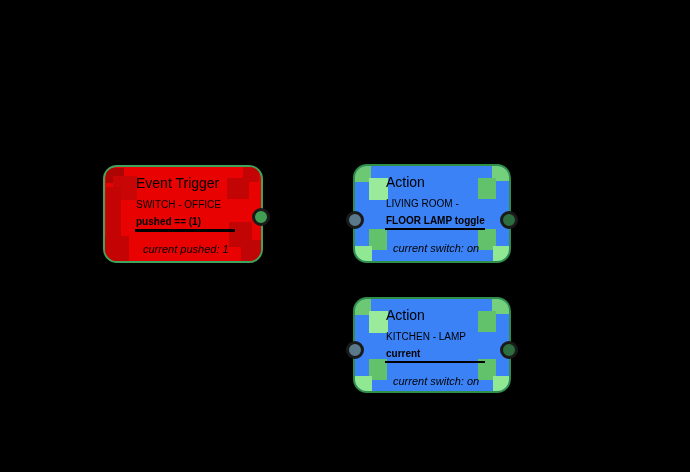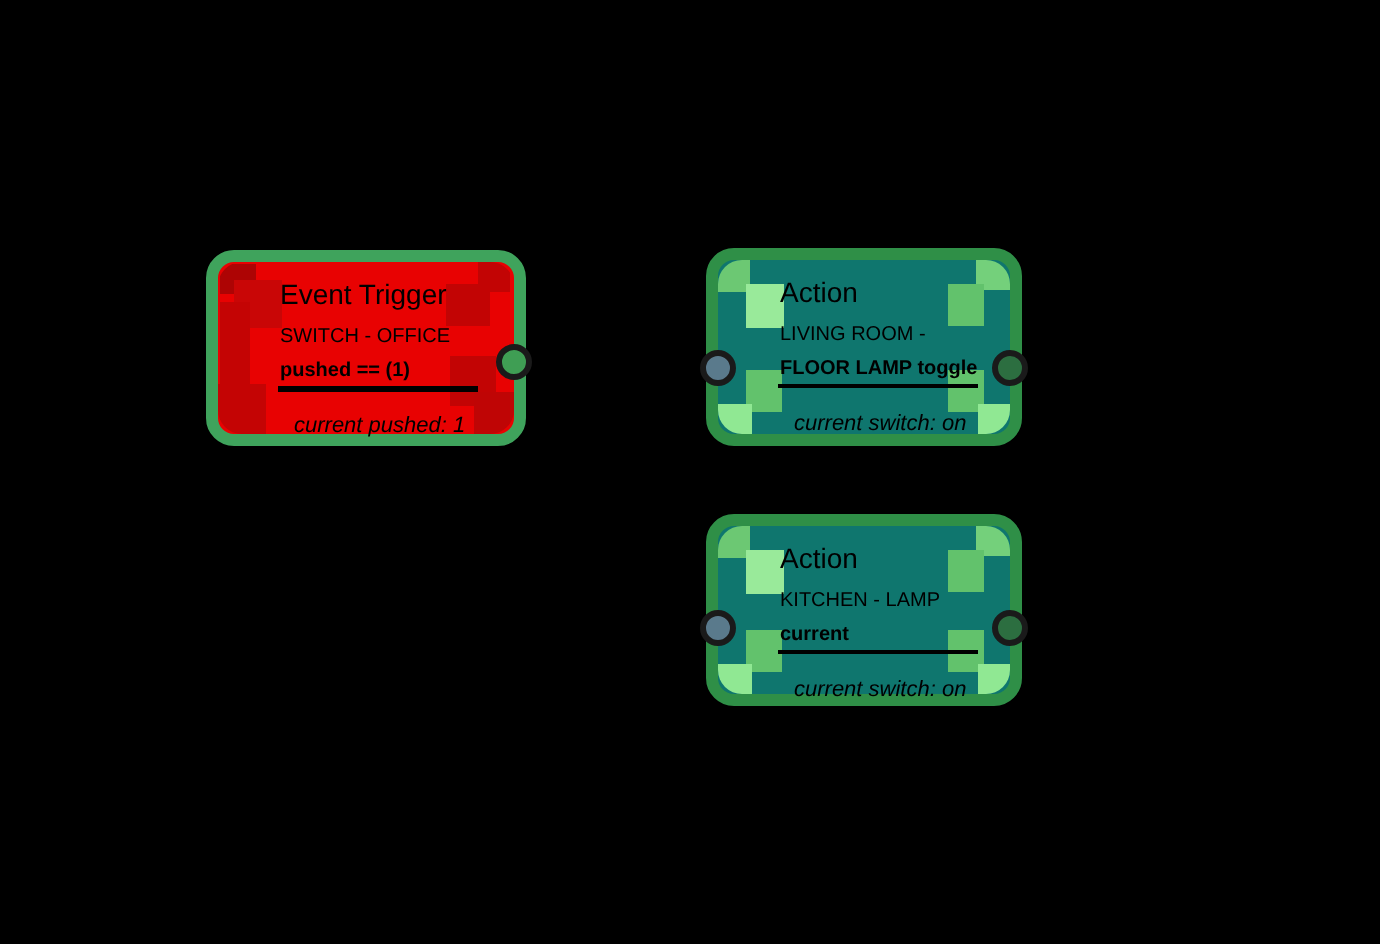--- a/index.html
+++ b/index.html
@@ -2,24 +2,25 @@
 <html><head>
 <meta charset="utf-8">
 <style>
   html,body{margin:0;padding:0;background:#000;}
   #canvas{
     position:relative;width:690px;height:472px;background:#000000;
     overflow:hidden;font-family:"Liberation Sans",sans-serif;color:#000;
   }
   .node{
     position:absolute;border-radius:14px;box-sizing:border-box;
-    border:6px solid #14532d;
+    border:2px solid #14532d;
+    margin-top:40px;
   }
   .node-trigger{background:#e80202;border-color:#3fa35c;}
-  .node-action{background:#0f766e;border-color:#2f8f47;}
+  .node-action{background:#3b82f6;border-color:#2f8f47;}
   .skin{
     position:absolute;left:0;top:0;right:0;bottom:0;
     border-radius:12px;overflow:hidden;z-index:1;
   }
   .tex{position:absolute;}
   
   .r-tl-a{left:1px;top:1px;width:18px;height:15px;background:#ad0404;}
   .r-tl-b{left:8px;top:9px;width:24px;height:24px;background:#c90606;}
   .r-strip{left:1px;top:20px;width:15px;height:56px;background:#c40404;}
   .r-tr-a{right:2px;top:0;width:16px;height:15px;background:#c20404;}

